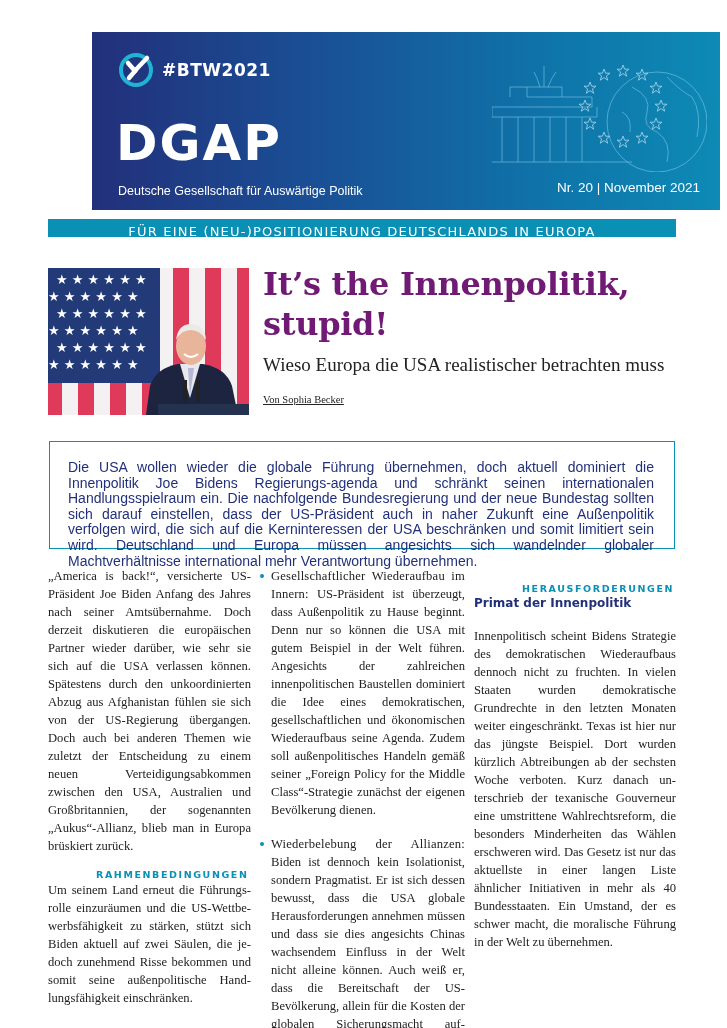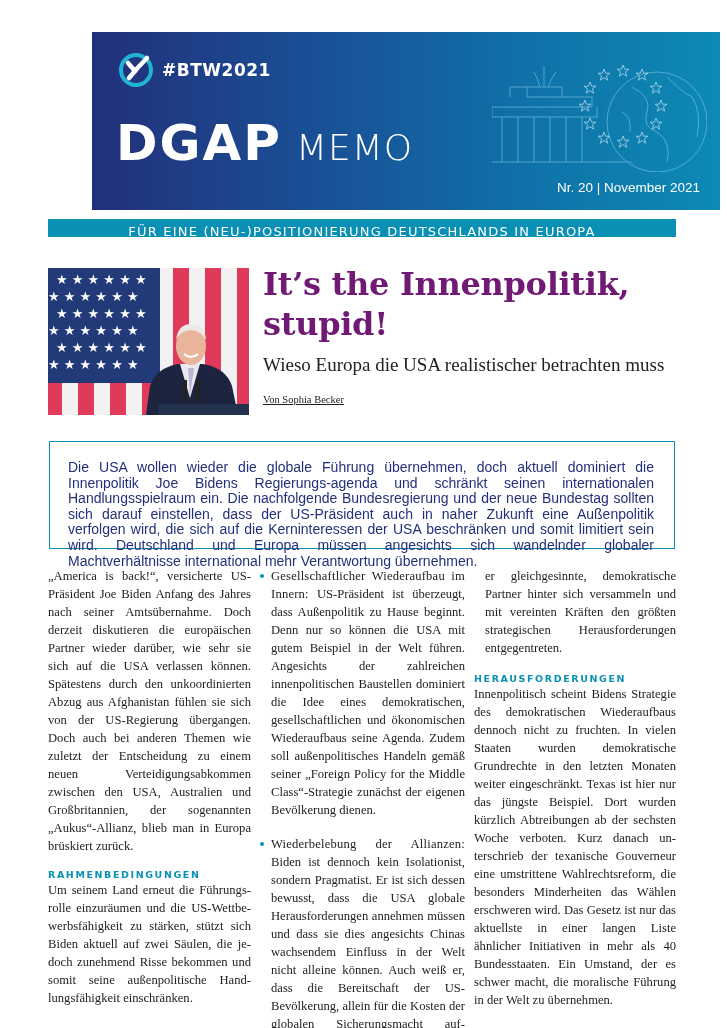--- a/index.html
+++ b/index.html
@@ -40,21 +40,21 @@
     border: 1.3px solid #0a90b5; padding: 18px 20px 0 18px;
     color: #22307a; font-family: Liberation Sans, sans-serif; font-size: 14px; line-height: 15.6px; text-align: justify;
   }
 
   .col { position: absolute; top: 567px; width: 203px; font-family: "Liberation Serif", serif; font-size: 12.6px; line-height: 18px; color: #222; text-align: justify; hyphens: manual; }
   .col1 { left: 48px; }
   .col2 { left: 260px; width: 205px; }
   .col3 { left: 474px; width: 202px; }
   .col p { margin-bottom: 0; }
 
-  .kicker { color: #0a90b5; font-family: "DejaVu Sans", sans-serif; font-weight: bold; font-size: 9.5px; letter-spacing: 1.6px; line-height: 12px; }
+  .kicker { color: #0a90b5; font-family: "DejaVu Sans", sans-serif; font-weight: bold; font-size: 9.5px; letter-spacing: 1.6px; line-height: 12px; margin-left: 48px; }
   .subhead { color: #22307a; font-family: "DejaVu Sans", sans-serif; font-weight: bold; font-size: 12px; line-height: 16px; margin-bottom: 16px; }
   .section { margin-top: 14px; }
 
   .bullet { position: relative; padding-left: 11px; }
   .bullet-dot { position: absolute; left: 0; top: 7px; width: 4px; height: 4px; border-radius: 50%; background: #0a90b5; }
   .bullet + .bullet { margin-top: 16px; }
   .bullet b { font-weight: normal; letter-spacing: 0.2px; }
 </style>
 </head>
 <body>
@@ -64,23 +64,23 @@
     <svg class="btw-icon" viewBox="0 0 36 36">
       <circle cx="18" cy="18" r="15" fill="none" stroke="#1fb4d6" stroke-width="4"></circle>
       <path d="M10 11 L17 19" stroke="#fff" stroke-width="4.5" stroke-linecap="round"></path>
       <path d="M11 26 Q19 16 29 6" stroke="#fff" stroke-width="4.5" fill="none" stroke-linecap="round"></path>
     </svg>
     <span class="btw-text">#BTW2021</span>
   </div>
 
   <div class="brand">
     <span class="brand-dgap">DGAP</span>
-    <span class="brand-memo">MEMO</span>
   </div>
 
+  <div class="org-name">Deutsche Gesellschaft für Auswärtige Politik</div>
   <div class="issue">Nr. 20 | November 2021</div>
 
   <svg class="header-art" viewBox="0 0 215 120" fill="none" stroke="#7fc6e6" stroke-width="0.8" opacity="0.75">
     <g>
       <path d="M0 55 L100 55 L100 45 L35 45 L35 35 L70 35 L70 45"></path>
       <path d="M0 55 L0 65 L105 65 L105 55"></path>
       <path d="M10 65 L10 110 M26 65 L26 110 M42 65 L42 110 M58 65 L58 110 M74 65 L74 110 M90 65 L90 110"></path>
       <path d="M-5 110 L140 110"></path>
       <path d="M18 35 L18 45 M18 35 L35 35"></path>
       <path d="M48 35 Q45 25 42 20 M52 35 L52 14 M56 35 Q60 25 64 20"></path>
@@ -165,18 +165,18 @@
     <span class="bullet-dot"></span>
     <b>Gesellschaftlicher Wiederaufbau im Innern:</b><span> US-Präsident ist über­zeugt, dass Außenpolitik zu Hause beginnt. Denn nur so können die USA mit gutem Beispiel in der Welt führen. Angesichts der zahlreichen innenpolitischen Baustellen domi­niert die Idee eines demokratischen, gesellschaftlichen und ökonomischen Wiederaufbaus seine Agenda. Zudem soll außenpolitisches Handeln gemäß seiner „Foreign Policy for the Middle Class“-Strategie zunächst der eige­nen Bevölkerung dienen.</span>
   </div>
   <div class="bullet">
     <span class="bullet-dot"></span>
     <b>Wiederbelebung der Allianzen:</b><span> Biden ist dennoch kein Isolatio­nist, sondern Pragmatist. Er ist sich dessen bewusst, dass die USA glo­bale Herausforderungen annehmen müssen und dass sie dies angesichts Chinas wachsendem Einfluss in der Welt nicht alleine können. Auch weiß er, dass die Bereitschaft der US-Bevölkerung, allein für die Kosten der globalen Sicherungsmacht auf­zukommen, schrumpft. Daher will</span>
   </div>
 </div>
 
 <div class="col col3">
-  <p style="padding-left:11px;">er gleichgesinnte, demokratische Partner hinter sich versammeln und mit vereinten Kräften den größten strategischen Herausforderungen entgegentreten.</p>
   <div class="section" style="margin-top:16px;">
     <div class="kicker">HERAUSFORDERUNGEN</div>
+    <div class="subhead">Primat der Innenpolitik</div>
     <p>Innenpolitisch scheint Bidens Strate­gie des demokratischen Wiederauf­baus dennoch nicht zu fruchten. In vielen Staaten wurden demokratische Grundrechte in den letzten Monaten weiter eingeschränkt. Texas ist hier nur das jüngste Beispiel. Dort wurden kürzlich Abtreibungen ab der sechs­ten Woche verboten. Kurz danach un­terschrieb der texanische Gouverneur eine umstrittene Wahlrechtsreform, die besonders Minderheiten das Wäh­len erschweren wird. Das Gesetz ist nur das aktuellste in einer langen Lis­te ähnlicher Initiativen in mehr als 40 Bundesstaaten. Ein Umstand, der es schwer macht, die moralische Führung in der Welt zu übernehmen.</p>
   </div>
 </div>
 
 </body></html>

